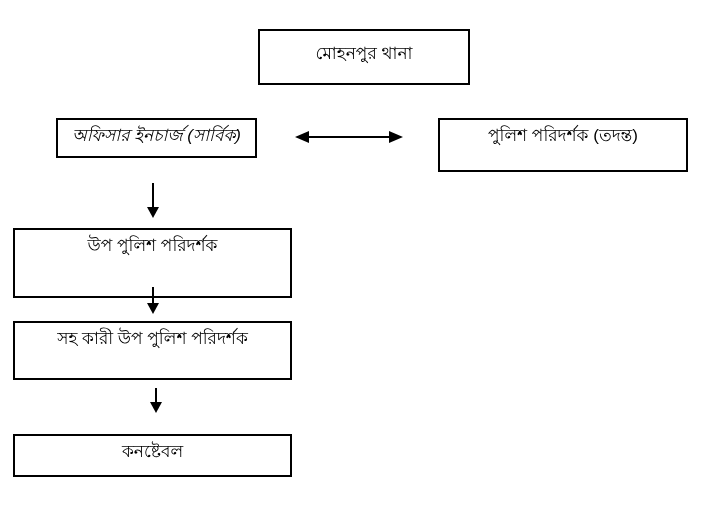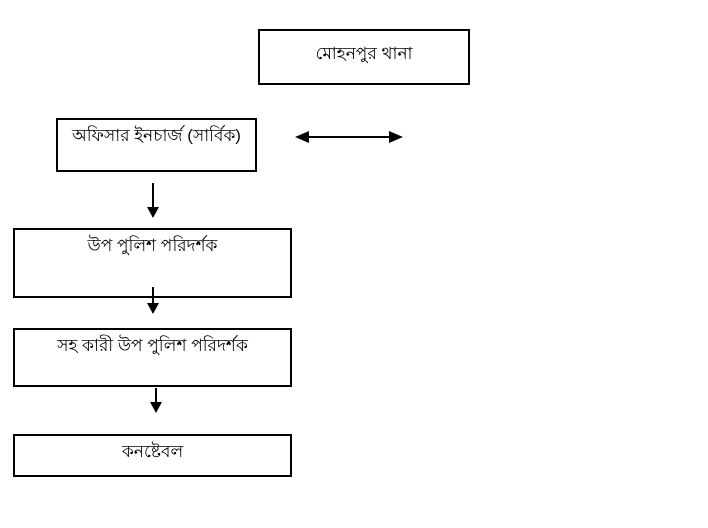--- a/index.html
+++ b/index.html
@@ -25,24 +25,24 @@
     font-size: 17px;
     line-height: 1.3;
   }
   .node .label {
     display: block;
     padding-top: 5px;
   }
   
   .node-thana      { left: 258px; top: 29px;  width: 212px; height: 56px; }
   .node-thana .label { padding-top: 12px; }
-  .node-oc         { left: 56px;  top: 118px; width: 201px; height: 54px; }
+  .node-oc         { left: 56px;  top: 118px; width: 201px; height: 40px; font-style: italic; }
   .node-pi         { left: 438px; top: 118px; width: 250px; height: 54px; }
   .node-si         { left: 13px;  top: 228px; width: 279px; height: 70px; }
-  .node-asi        { left: 13px;  top: 328px; width: 279px; height: 59px; }
+  .node-asi        { left: 13px;  top: 321px; width: 279px; height: 59px; }
   .node-constable  { left: 13px;  top: 434px; width: 279px; height: 43px; }
 
   
   .h-arrow {
     position: absolute;
     left: 295px;
     top: 131px;
     width: 108px;
     height: 12px;
   }
@@ -103,20 +103,23 @@
 <div class="canvas">
 
   <div class="node node-thana">
     <span class="label">মোহনপুর থানা</span>
   </div>
 
   <div class="node node-oc">
     <span class="label">অফিসার ইনচার্জ (সার্বিক)</span>
   </div>
 
+  <div class="node node-pi">
+    <span class="label">পুলিশ পরিদর্শক (তদন্ত)</span>
+  </div>
 
   <div class="node node-si">
     <span class="label">উপ পুলিশ পরিদর্শক</span>
   </div>
 
   <div class="node node-asi">
     <span class="label">সহ কারী উপ পুলিশ পরিদর্শক</span>
   </div>
 
   <div class="node node-constable">

